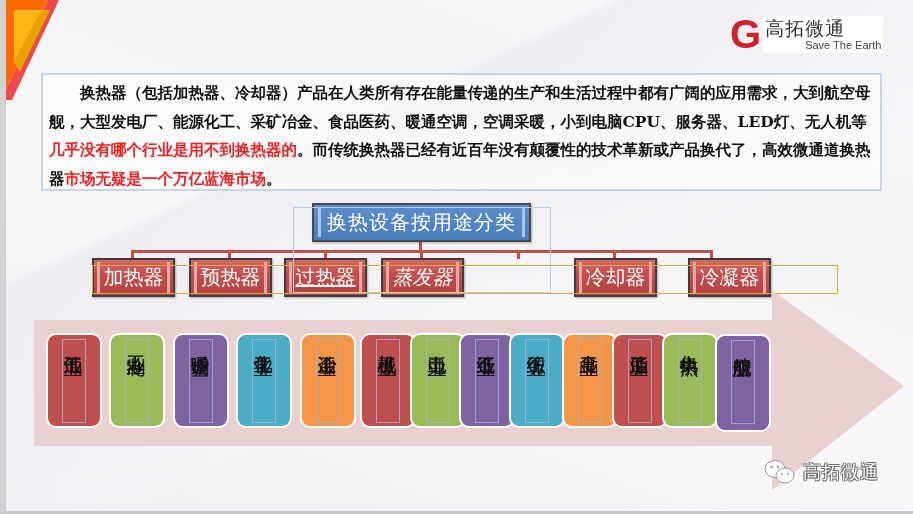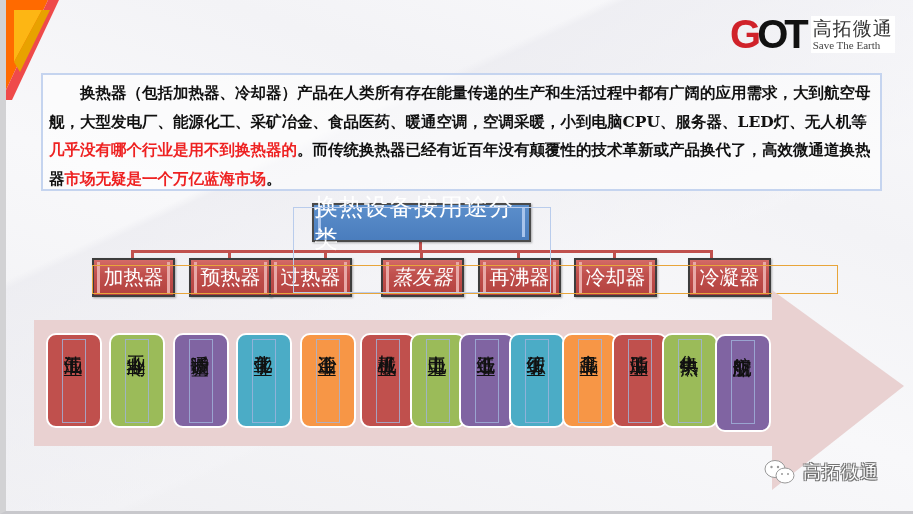--- a/index.html
+++ b/index.html
@@ -20,42 +20,42 @@
     
     .corner { position: absolute; left: 0; top: 0; }
 
     
     .logo { position: absolute; left: 724px; top: 14px; display: flex; align-items: center; }
     .logo-got { display: flex; align-items: center; font-family: "Liberation Sans", sans-serif; font-weight: 900; font-size: 40px; letter-spacing: -4px; line-height: 1; }
     .logo-g { color: #d0222a; }
     .logo-ot { color: #111; }
     .logo-text { margin-left: 6px; display: flex; flex-direction: column; background: #fff; padding: 1px 2px; }
     .logo-cn { font-size: 19px; color: #333; line-height: 22px; letter-spacing: 1px; }
-    .logo-en { font-family: Liberation Serif, serif; font-size: 11px; color: #444; line-height: 13px; }
+    .logo-en { font-family: Liberation Sans, sans-serif; font-size: 11px; color: #444; line-height: 13px; margin-left: 40px; }
 
     
     .para {
       position: absolute; left: 35px; top: 73px; width: 841px; height: 118px;
       border: 2px solid #c5d4ef; box-sizing: border-box;
       background: rgba(255,255,255,0.55);
       padding: 4px 8px 0 6px;
       font-family: "DejaVu Serif", "Liberation Serif", serif;
       font-size: 15.5px; line-height: 28.5px; color: #111; font-weight: bold;
     }
     .para .indent { display: inline-block; width: 31px; }
     .para .red { color: #ee2222; }
 
     
     .cat-title {
       position: absolute; left: 306px; top: 203px; width: 219px; height: 39px;
       background: linear-gradient(#5b8ecb, #4a7dbd);
       border: 2px solid #4a4a4a; box-sizing: border-box;
       box-shadow: 1px 1px 2px rgba(0,0,0,0.3);
       display: flex; align-items: center; justify-content: center;
-      color: #fff; font-size: 24px; letter-spacing: 1px;
+      color: #fff; font-size: 20px; letter-spacing: 1px;
     }
     .cat-title::before {
       content: ""; position: absolute; left: 4px; top: 3px; right: 4px; bottom: 3px;
       border-left: 3px solid #a8c4ec; border-right: 3px solid #a8c4ec;
     }
     .sel-blue { position: absolute; left: 287px; top: 207px; width: 258px; height: 86px; border: 1.5px solid #b9ccec; box-sizing: border-box; }
     .sel-orange { position: absolute; left: 86px; top: 265px; width: 746px; height: 29px; border: 1px solid #e8a53a; box-sizing: border-box; }
 
     
     .hline { position: absolute; left: 125px; top: 250px; width: 581px; height: 3px; background: #c0504d; }
@@ -110,21 +110,20 @@
   <svg class="corner" width="60" height="110" viewBox="0 0 60 110">
     <polygon points="0,0 42,0 0,90" fill="#ff6a00"></polygon>
     <polygon points="42,0 53,0 6,100 0,100 0,90" fill="#ef4a4a"></polygon>
     <polygon points="8,10 36,10 8,62" fill="#fdb614"></polygon>
     <polygon points="36,10 44,10 14,72 8,62" fill="#e8a200"></polygon>
   </svg>
 
   <div class="logo">
     <div class="logo-got">
       <span class="logo-g">G</span>
-        <span class="logo-ot">OT</span>
     </div>
     <div class="logo-text">
       <span class="logo-cn">高拓微通</span>
       <span class="logo-en">Save The Earth</span>
     </div>
   </div>
 
   <div class="para"><span class="indent"></span><span>换热器（包括加热器、冷却器）产品在人类所有存在能量传递的生产和生活过程中都有广阔的应用需求，大到航空母舰，大型发电厂、能源化工、采矿冶金、食品医药、暖通空调，空调采暖，小到电脑CPU、服务器、LED灯、无人机等</span><span class="red">几乎没有哪个行业是用不到换热器的</span><span>。而传统换热器已经有近百年没有颠覆性的技术革新或产品换代了，高效微通道换热器</span><span class="red">市场无疑是一个万亿蓝海市场</span><span>。</span></div>
 
   <div class="hline"></div>
@@ -140,28 +139,25 @@
   <div class="cat-title">
       <span style="position:relative;">换热设备按用途分类</span>
     </div>
 
   <div class="cat-box" style="left:86px;">
       <span style="position:relative;">加热器</span>
     </div>
   <div class="cat-box" style="left:183px;">
       <span style="position:relative;">预热器</span>
     </div>
-  <div class="cat-box" style="left:263px;">
+  <div class="cat-box" style="left:278px;text-decoration:underline;">
       <span style="position:relative;">过热器</span>
     </div>
   <div class="cat-box" style="left:375px;">
       <span style="position:relative;font-style:italic;">蒸发器</span>
-    </div>
-  <div class="cat-box" style="left:472px;">
-      <span style="position:relative;">再沸器</span>
     </div>
   <div class="cat-box" style="left:568px;">
       <span style="position:relative;">冷却器</span>
     </div>
   <div class="cat-box" style="left:682px;">
       <span style="position:relative;">冷凝器</span>
     </div>
 
   <div class="sel-blue"></div>
   <div class="sel-orange"></div>

